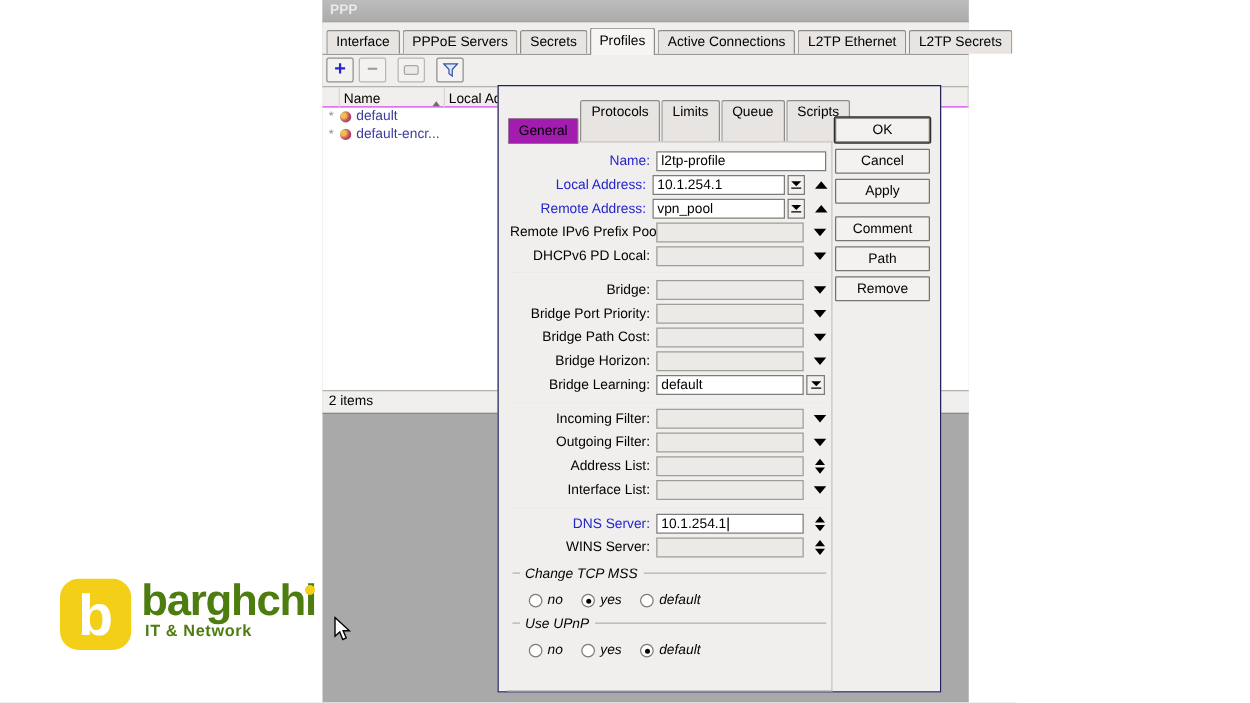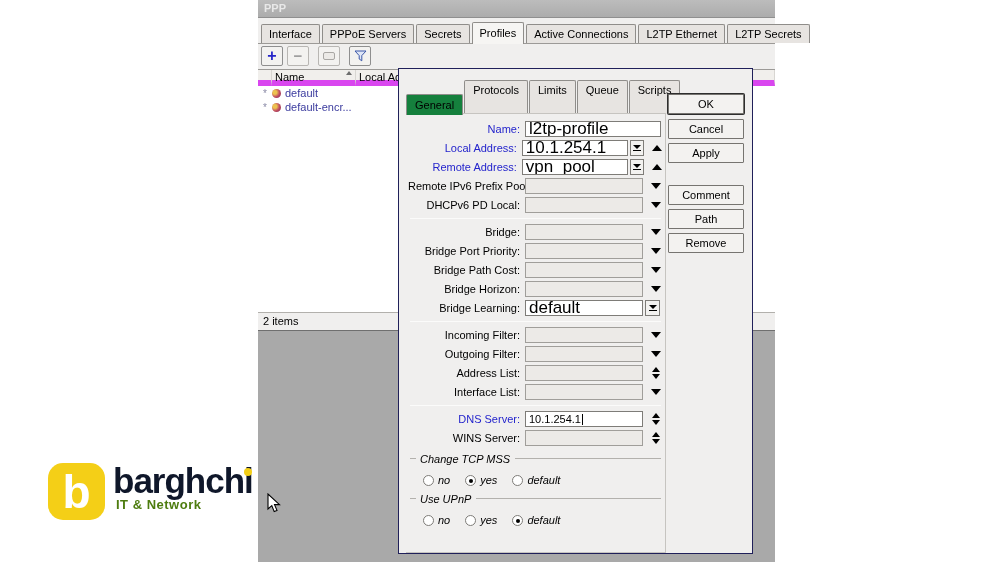--- a/index.html
+++ b/index.html
@@ -26,22 +26,22 @@
   .tbtn.dis { border-color:#b8b6b3; }
   .tbtn.gap { margin-left:5px; }
   .plus-g { color:#2525c8; font-size:16px; font-weight:bold; line-height:14px; }
   .minus-g { color:#9b9b9b; font-size:15px; font-weight:bold; line-height:12px; }
   .card-g { width:12px; height:8px; border:1px solid #a9a7a4; border-radius:2px; background:#eceae7; }
 
   
   .tbl { position:absolute; left:0; top:69px; width:517px; height:243px; background:#ffffff;
          border-top:1px solid #9c9a97; }
   .thead { display:flex; height:16px; }
-  .hc { background:#f1efec; border-right:1px solid #d8d6d2; border-bottom:6px solid #d946ef;
-        padding:1px 3px 0; display:flex; align-items:flex-start; }
+  .hc { background:#f1efec; border-right:1px solid #d8d6d2; border-bottom:1px solid #d946ef;
+        padding:1px 3px 0; display:flex; align-items:flex-end; }
   .hc.flags { width:14px; }
   .hc.name { width:84px; justify-content:space-between; }
   .hc.rest { flex:1; }
   .sort-tri { width:0; height:0; border-left:3px solid transparent; border-right:3px solid transparent;
               border-bottom:4px solid #6d6d6d; margin-left:4px; }
   .trow { display:flex; align-items:center; height:14px; }
   .trow .flag { width:14px; text-align:center; color:#8a8aa6; font-size:10px; }
   .sphere { width:9px; height:9px; border-radius:50%; margin-right:4px;
             background:radial-gradient(circle at 32% 38%, #ecc24e 22%, #c04b62 55%, #7c2850 100%); }
   .trow .rname { color:#3b3b9e; }
@@ -56,30 +56,30 @@
   .dlg-titlebar .ttl { flex:1; }
   .dlg-btn { width:14px; height:13px; background:#d9d7d3; border:1px solid #fff;
              border-right-color:#6e6c68; border-bottom-color:#6e6c68; margin-left:2px;
              display:flex; align-items:center; justify-content:center; }
   .max-g { width:7px; height:6px; border:1px solid #000; border-top-width:2px; }
   .close-g { font-size:10px; font-weight:bold; line-height:8px; color:#000; }
 
   .dlg-tabs { position:absolute; left:7px; top:24px; display:flex; align-items:flex-end; height:21px; }
   .dtab { border:1px solid #8f8d8a; border-bottom:none; border-radius:2px 2px 0 0; background:#e7e4e1;
           padding:3px 8px 2px; margin-right:1px; height:34px; }
-  .dtab.active { background:#15803d; height:21px; margin-bottom:-1px; padding-top:4px; z-index:2; }
+  .dtab.active { background:#a21caf; height:21px; margin-bottom:-1px; padding-top:4px; z-index:2; }
 
   .page { position:absolute; left:7px; top:44px; width:260px; height:440px;
           border:1px solid #c6c4c0; border-left:none; padding:7px 0 0 2px; background:#f0efee; }
 
   .frow { display:flex; align-items:center; height:16px; margin-bottom:3px; }
   .flabel { width:112px; text-align:right; margin-right:5px; white-space:nowrap; }
   .flabel.en { color:#2424cc; }
   .fin { height:16px; border:1px solid #7e7c78; background:#fff; font-family:"Liberation Sans",sans-serif;
-         font-size:17px; padding:0 3px; }
+         font-size:11px; padding:0 3px; }
   .fin.dis { background:#eceae7; border-color:#a09e9a; }
   .w136 { width:136px; } .w106 { width:106px; } .w118 { width:118px; }
   .fake-in { height:16px; border:1px solid #7e7c78; background:#fff; width:118px;
              display:flex; align-items:center; padding:0 3px; }
   .caret { width:1px; height:11px; background:#000; margin-left:1px; }
   .dd-btn { width:15px; height:16px; border:1px solid #7e7c78; background:#f3f2f0; margin-left:2px;
             display:flex; flex-direction:column; align-items:center; justify-content:center; }
   .dd-btn .t { width:0; height:0; border-left:4px solid transparent; border-right:4px solid transparent;
                border-top:4px solid #000; }
   .dd-btn .b { width:8px; height:1px; background:#000; margin-top:1px; }
@@ -104,29 +104,29 @@
   .rdot { width:11px; height:11px; border-radius:50%; border:1px solid #7e7c78; background:#fff;
           position:relative; }
   .rdot.sel::after { content:""; position:absolute; left:3px; top:3px; width:4px; height:4px;
                      border-radius:50%; background:#000; }
 
   .btncol { position:absolute; right:8px; top:25px; width:76px; display:flex; flex-direction:column;
             gap:4px; }
   .dbtn { height:20px; border:1px solid #767470; border-radius:1px; background:#f3f2f0;
           font-family:"Liberation Sans",sans-serif; font-size:11px; }
   .dbtn.default { box-shadow:0 0 0 1px #2e2e2e; margin-bottom:1px; }
-  .dbtn.gap { margin-top:18px; }
+  .dbtn.gap { margin-top:6px; }
 
   
   .logo { position:absolute; left:48px; top:463px; display:flex; align-items:flex-start; }
   .logo-icon { width:57px; height:57px; background:#f4cf17; border-radius:15px; color:#fff;
                font-weight:bold; font-size:46px; display:flex; align-items:center; justify-content:center;
                line-height:50px; }
   .logo-text { margin-left:8px; }
-  .brand { position:relative; color:#0f172a; font-weight:bold; font-size:35px; letter-spacing:-1px;
+  .brand { position:relative; color:#4d7c0f; font-weight:bold; font-size:35px; letter-spacing:-1px;
            line-height:36px; }
   .i-dot { position:absolute; right:1px; top:5px; width:8px; height:8px; border-radius:50%;
            background:#f4cf17; }
   .tagline { color:#4d7c0f; font-weight:bold; font-size:13px; margin:-2px 0 0 3px; letter-spacing:.5px; }
 
   .cursor { position:absolute; left:267px; top:493px; z-index:50; }
 </style>
 </head>
 <body>
 

